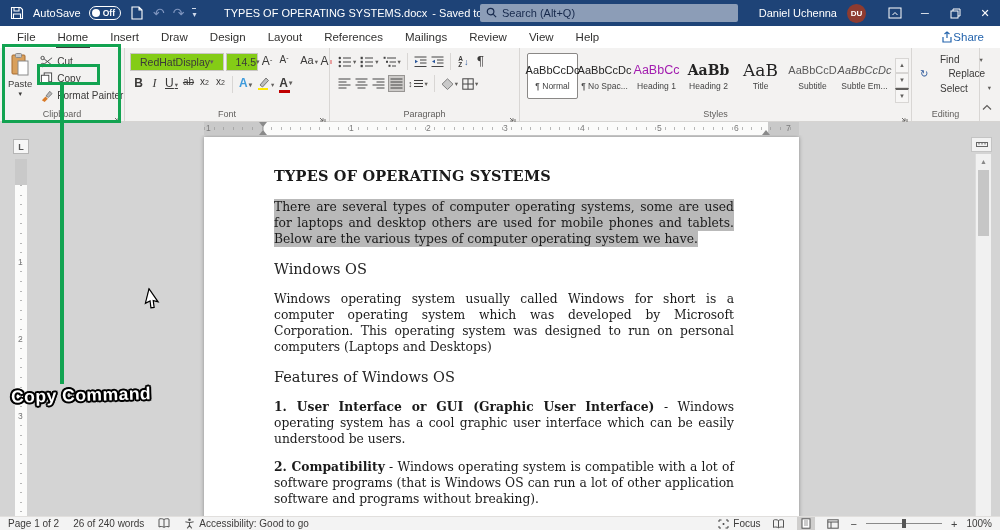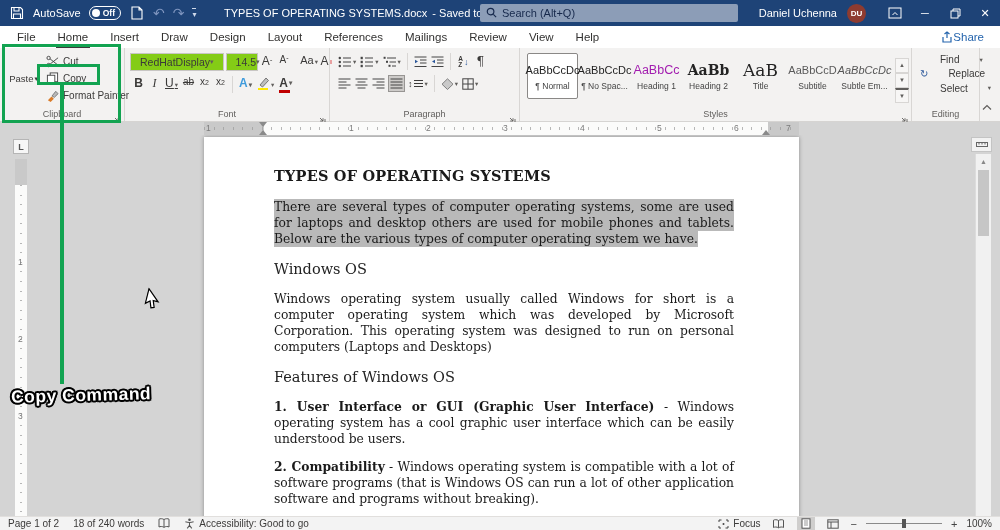--- a/index.html
+++ b/index.html
@@ -39,21 +39,21 @@
   .glabel { position:absolute; bottom:2px; left:0; right:0; text-align:center; font-size:9px; color:#605e5c; }
   .launcher { position:absolute; bottom:3px; right:3px; width:8px; height:8px; }
   .g-clipboard { width:125px; }
   .g-font { width:205px; }
   .g-paragraph { width:190px; }
   .g-styles { width:392px; }
   .g-editing { width:68px; border-right:1px solid #d8d6d4; }
   .g-collapse { flex:1; border-right:none; position:relative; }
 
   .cb-body { display:flex; padding:5px 4px 0 8px; gap:8px; }
-  .paste-col { display:flex; flex-direction:row; align-items:center; width:30px; gap:1px; }
+  .paste-col { display:flex; flex-direction:column; align-items:center; width:30px; gap:1px; }
   .paste-col .plabel { font-size:9.5px; color:#3b3a39; }
   .paste-col .caret { font-size:7px; color:#3b3a39; }
   .cb-col { display:flex; flex-direction:column; }
   .cb-item { display:flex; align-items:center; gap:4px; height:17px; font-size:10px; color:#3b3a39; white-space:nowrap; }
 
   .f-row1 { display:flex; align-items:center; padding:5px 0 0 5px; gap:2px; }
   .f-row2 { display:flex; align-items:center; padding:5px 0 0 6px; gap:1px; }
   .combo { background:#84cc16; border:1px solid #c8c6c4; height:18px; display:flex; align-items:center; justify-content:space-between; font-size:10.5px; color:#3b3a39; padding:0 9px; }
   .combo.fname { width:102px; }
   .combo.fsize { width:32px; }
@@ -580,21 +580,21 @@
     </div>
     <div class="scrollbar">
       <div class="sb-up">▲</div>
       <div class="sb-thumb"></div>
     </div>
   </div>
 
   <div class="statusbar">
     <div class="sb-left">
       <span class="sb-item">Page 1 of 2</span>
-      <span class="sb-item">18 of 240 words</span>
+      <span class="sb-item">26 of 240 words</span>
       <span class="sb-item">
         <svg width="12" height="11" viewBox="0 0 12 11">
             <path d="M6 1.5 C4.5 0.5 2 0.5 1 1.2 V9 C2 8.3 4.5 8.3 6 9.3 C7.5 8.3 10 8.3 11 9 V1.2 C10 0.5 7.5 0.5 6 1.5 z M6 1.5 V9.3" fill="none" stroke="#555"></path>
           </svg>
       </span>
       <span class="sb-item">
         <svg width="11" height="11" viewBox="0 0 12 12">
             <circle cx="6" cy="2" r="1.4" fill="#555"></circle>
             <path d="M1.5 4.2 C4 5 8 5 10.5 4.2 M6 5 V8 M6 8 L3.5 11.3 M6 8 L8.5 11.3" fill="none" stroke="#555" stroke-width="1.1"></path>
           </svg>

